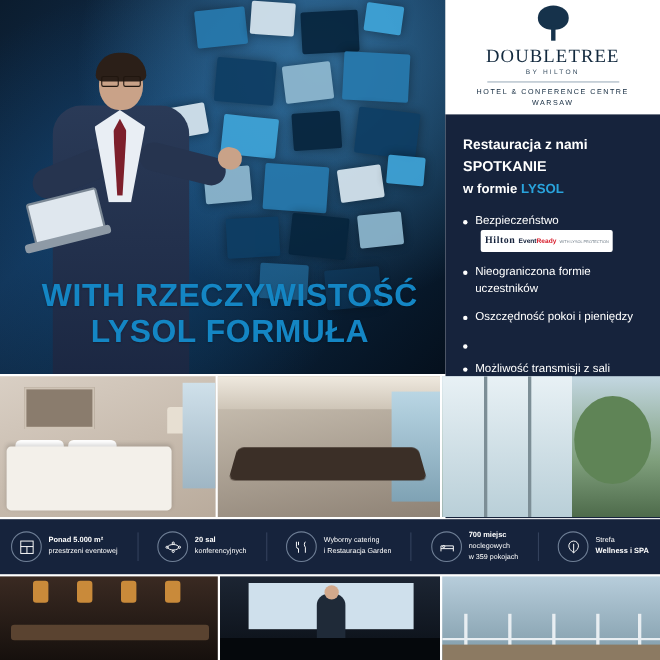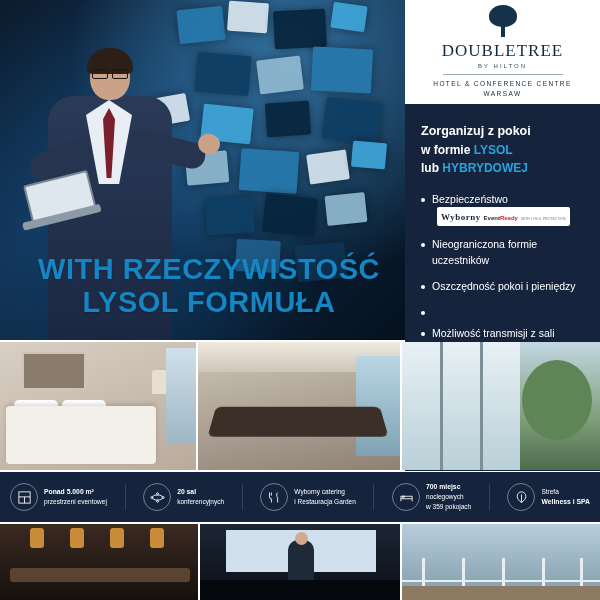--- a/index.html
+++ b/index.html
@@ -177,35 +177,33 @@
         <div class="trunk"></div>
     </div>
     <div class="logo-name">DOUBLETREE</div>
     <div class="logo-sub">BY HILTON</div>
     <div class="logo-rule"></div>
     <div class="logo-prop">HOTEL &amp; CONFERENCE CENTRE</div>
     <div class="logo-prop">WARSAW</div>
   </div>
 
   <div class="panel">
-    <div class="t1">Zorganizuj z pokoi</div>
+    <div class="t1">Restauracja z nami</div>
+    <div class="t2">SPOTKANIE</div>
     <div class="t3">
       <span>w formie </span><span class="hl">LYSOL</span>
-    </div>
-    <div class="t3">
-      <span>lub </span><span class="hl">HYBRYDOWEJ</span>
     </div>
 
     <div class="bullets">
       <div class="bullet">
         <span class="dot"></span>
         <span class="btxt">
           <span>Bezpieczeństwo</span>
           <span class="er-badge">
-            <span class="h">Wyborny</span>
+            <span class="h">Hilton</span>
             <span class="e"><span>Event</span><i>Ready</i></span>
             <span class="s">WITH LYSOL PROTECTION</span>
           </span>
         </span>
       </div>
       <div class="bullet">
         <span class="dot"></span>
         <span class="btxt">Nieograniczona formie uczestników</span>
       </div>
       <div class="bullet">

